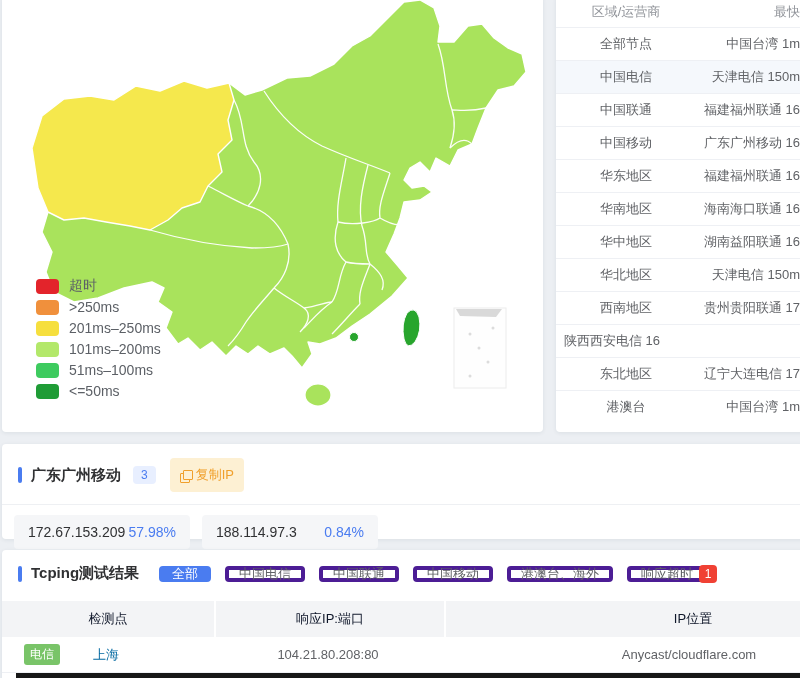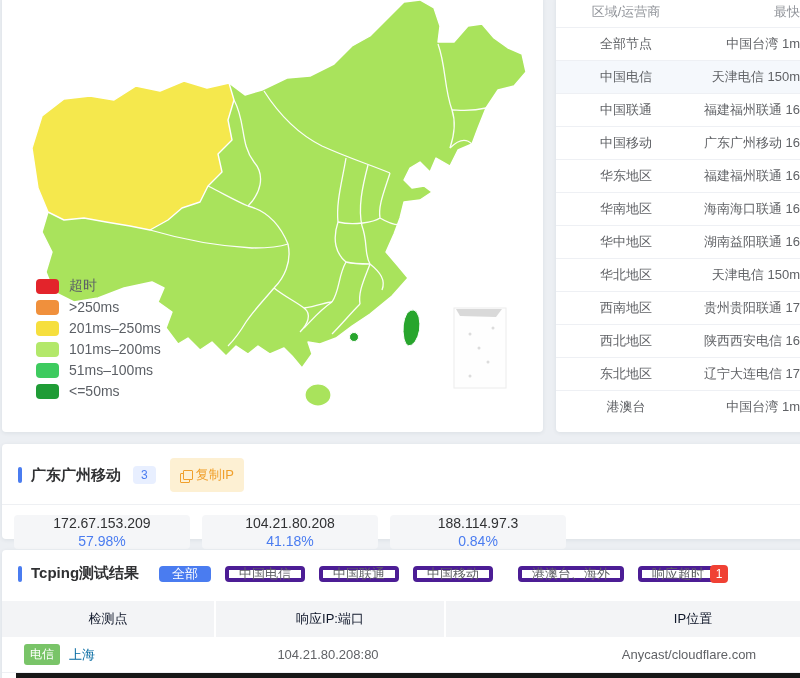--- a/index.html
+++ b/index.html
@@ -54,21 +54,21 @@
     content:""; position:absolute; border:1.4px solid #f0a02c; border-radius:1px;
     width:8px; height:8px;
   }
   .copy-glyph:before { left:0; top:3px; }
   .copy-glyph:after  { left:3px; top:0; background:#fdf0d3; }
   .dns-divider { border-top:1px solid #eef0f3; }
   .chips { display:flex; gap:12px; margin:10px 0 0 12px; }
   .chip {
     width:176px; height:34px; background:#f5f6f8; border-radius:4px;
     display:flex; align-items:center; justify-content:space-between;
-    padding:0 14px; font-size:14px;flex-direction:column;
+    padding:0 14px; font-size:14px;
   }
   .chip-ip { color:#303133; }
   .chip-pct { color:#4a7cf0; }
   
   #tcping-card { left:2px; top:550px; width:810px; height:140px; }
   .filters { display:flex; align-items:center; margin-left:20px; gap:14px; }
   .filter-btn {
     height:16px; padding:0 10px; font-size:13px; color:#606266;
     background:#fff; border:4px solid #4c1d95; border-radius:4px;
     display:flex; align-items:center; cursor:pointer;
@@ -80,21 +80,21 @@
     display:flex; align-items:center; justify-content:center; flex:none;
   }
   .tp-head { display:flex; gap:2px; margin-top:6px; }
   .tp-th {
     background:#f3f4f6; height:36px; font-size:13px; color:#0f172a;
     display:flex; align-items:center; justify-content:center; flex:none;
   }
   .tp-row { display:flex; height:36px; border-bottom:1px solid #eef0f4; align-items:center; font-size:13px; }
   .tp-td { flex:none; text-align:center; }
   .w1 { width:212px; } .w2 { width:228px; } .w3 { width:494px; }
-  .node-cell { display:flex; align-items:center; justify-content:flex-start; padding-left:22px; }
+  .node-cell { display:flex; align-items:center; justify-content:flex-start; padding-left:22px;gap:24px; }
   .carrier-badge {
     background:#79c468; color:#fff; font-size:12px; border-radius:3px;
     padding:2px 6px; margin-right:9px;
   }
   .node-name { color:#0369a1; }
   #bottom-bar { position:absolute; left:16px; top:673px; width:784px; height:5px; background:#171717; }
 </style>
 </head>
 <body>
 
@@ -212,21 +212,20 @@
     </div>
     <div class="region-row">
       <span class="rt-c1">华北地区</span>
       <span class="rt-c2">天津电信 150m</span>
     </div>
     <div class="region-row">
       <span class="rt-c1">西南地区</span>
       <span class="rt-c2">贵州贵阳联通 17</span>
     </div>
     <div class="region-row">
-      <span class="rt-c1">西北地区</span>
       <span class="rt-c2">陕西西安电信 16</span>
     </div>
     <div class="region-row">
       <span class="rt-c1">东北地区</span>
       <span class="rt-c2">辽宁大连电信 17</span>
     </div>
     <div class="region-row">
       <span class="rt-c1">港澳台</span>
       <span class="rt-c2">中国台湾 1m</span>
     </div>
@@ -242,24 +241,20 @@
       <span>复制IP</span>
     </button>
   </div>
   <div class="dns-divider"></div>
   <div class="chips">
     <div class="chip">
         <span class="chip-ip">172.67.153.209</span>
         <span class="chip-pct">57.98%</span>
       </div>
       <div class="chip">
-        <span class="chip-ip">104.21.80.208</span>
-        <span class="chip-pct">41.18%</span>
-      </div>
-      <div class="chip">
         <span class="chip-ip">188.114.97.3</span>
         <span class="chip-pct">0.84%</span>
       </div>
   </div>
 </div>
 
 <div class="card" id="tcping-card">
   <div class="sec-head">
     <span class="sec-bar"></span>
     <span class="sec-title">Tcping测试结果</span>
@@ -281,21 +276,21 @@
             <span>中国联通</span>
           </button>
 
         </div>
         <div style="display:flex;align-items:center;">
           <button class="filter-btn">
             <span>中国移动</span>
           </button>
 
         </div>
-        <div style="display:flex;align-items:flex-end;margin-left:11px;">
+        <div style="display:flex;align-items:flex-end;">
           <button class="filter-btn">
             <span>港澳台、海外</span>
           </button>
 
         </div>
         <div style="display:flex;align-items:center;">
           <button class="filter-btn">
             <span>响应超时</span>
           </button>
           <span class="filter-badge">1</span>

